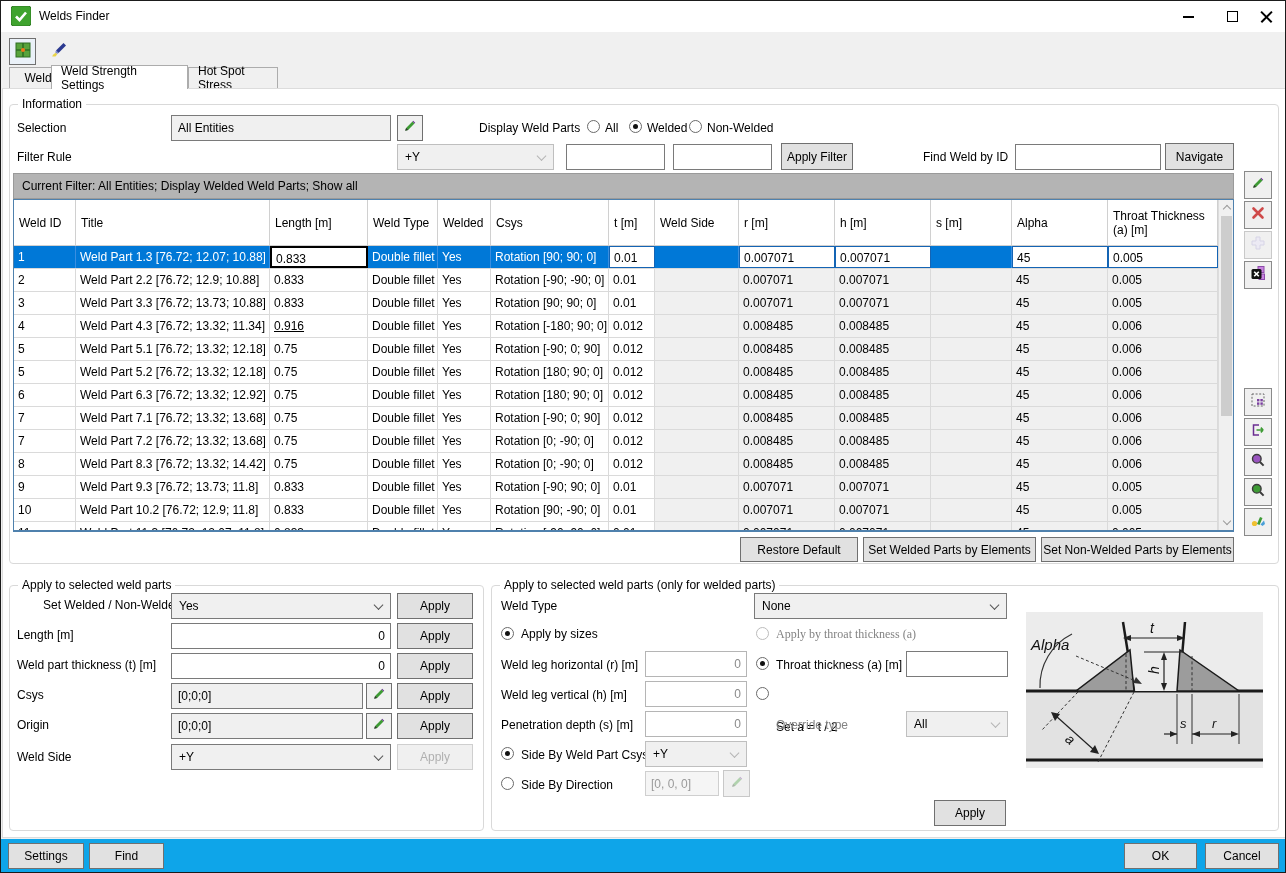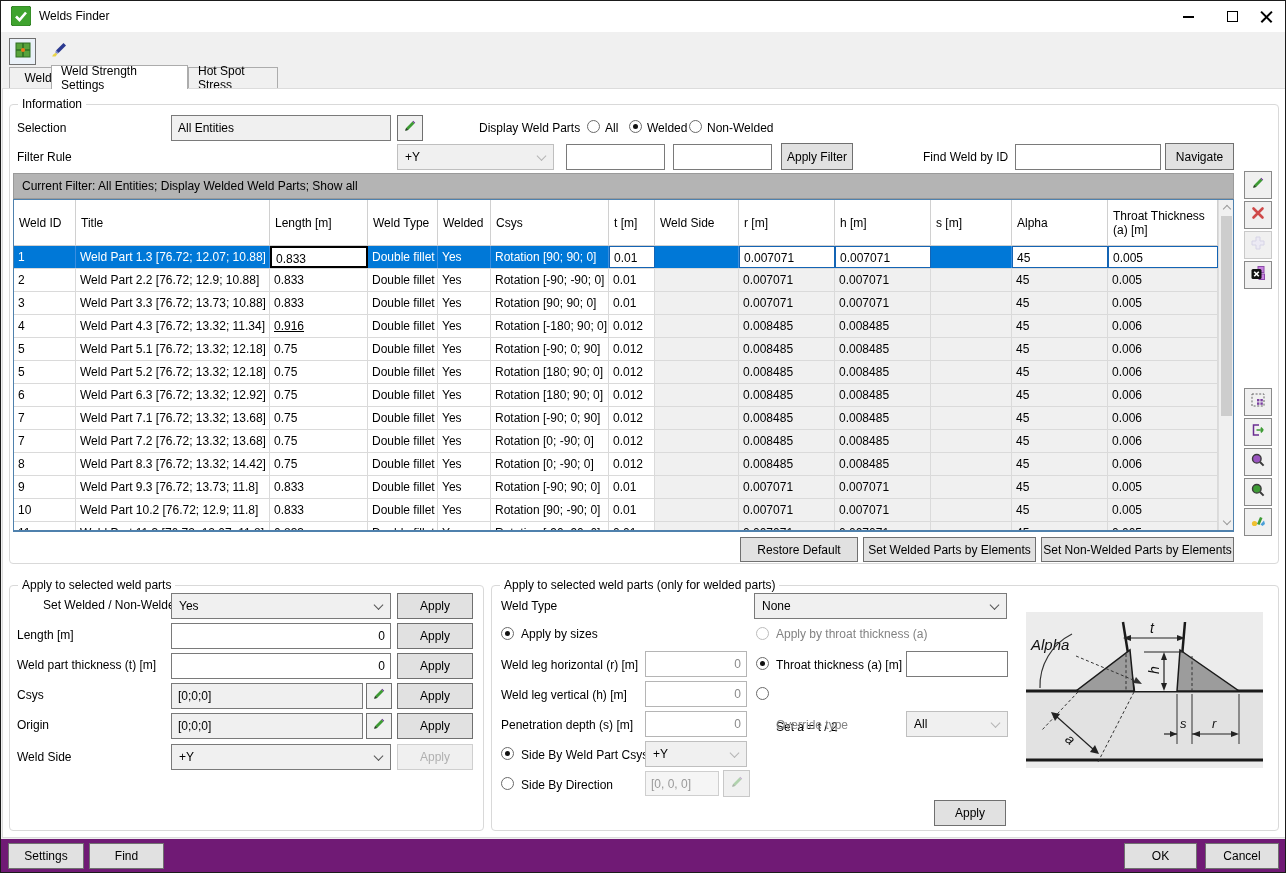--- a/index.html
+++ b/index.html
@@ -62,21 +62,21 @@
   .sarrow{position:absolute;left:0;width:15px;height:15px;display:flex;align-items:center;justify-content:center;}
   .sarrow span{width:6px;height:6px;border-right:1.3px solid #9a9a9a;border-bottom:1.3px solid #9a9a9a;}
   .sarrow.up span{transform:rotate(-135deg);margin-top:3px;}
   .sarrow.down span{transform:rotate(45deg);margin-bottom:3px;}
   .sarrow.down{bottom:0;}
   .sthumb{position:absolute;left:2px;top:16px;width:11px;height:200px;background:#cdcdcd;}
   
   .rail-btn{position:absolute;left:1243px;width:28px;height:28px;background:#f0f0f0;border:1px solid #8a8a8a;display:flex;align-items:center;justify-content:center;cursor:pointer;}
   .rail-btn.disabled{border-color:#c9c9c9;cursor:default;}
   
-  .footer{position:absolute;left:0;top:838px;width:100%;height:35px;background:#701a75;}
+  .footer{position:absolute;left:0;top:838px;width:100%;height:35px;background:#0ea5e9;}
   
   .diagram{position:absolute;left:1025px;top:611px;width:237px;height:156px;background:#ececec;}
 </style>
 </head>
 <body>
 
 <div class="window">
 
   <div class="titlebar">
     <span class="abs" style="left:10px;top:5px;width:20px;height:20px;">
@@ -537,21 +537,21 @@
   </div>
   <span class="lbl" style="left:500px;top:598px;">Weld Type</span>
   <div class="combo" style="left:753px;top:592px;width:253px;height:26px;">
       <span>None</span>
       <span class="chev"></span>
     </div>
 
   <span class="radio on" style="left:500px;top:626px;"></span>
   <span class="lbl" style="left:520px;top:626px;">Apply by sizes</span>
   <span class="radio dis" style="left:755px;top:626px;"></span>
-  <span class="lbl gray" style="left:775px;top:626px;">Apply by throat thickness (a)</span>
+  <span class="lbl gray" style="left:775px;top:626px;font-family:Liberation Serif, serif;">Apply by throat thickness (a)</span>
 
   <span class="lbl" style="left:500px;top:657px;">Weld leg horizontal (r) [m]</span>
   <input class="tbox right hint" style="left: 644px; top: 650px; width: 102px; height: 26px;" value="0">
   <span class="radio on" style="left:755px;top:656px;"></span>
   <span class="lbl" style="left:775px;top:657px;">Throat thickness (a) [m]</span>
   <input class="tbox" style="left: 905px; top: 650px; width: 102px; height: 26px;" value="">
 
   <span class="lbl" style="left:500px;top:687px;">Weld leg vertical (h) [m]</span>
   <input class="tbox right hint" style="left: 644px; top: 680px; width: 102px; height: 26px;" value="0">
   <span class="radio" style="left:755px;top:686px;"></span>

